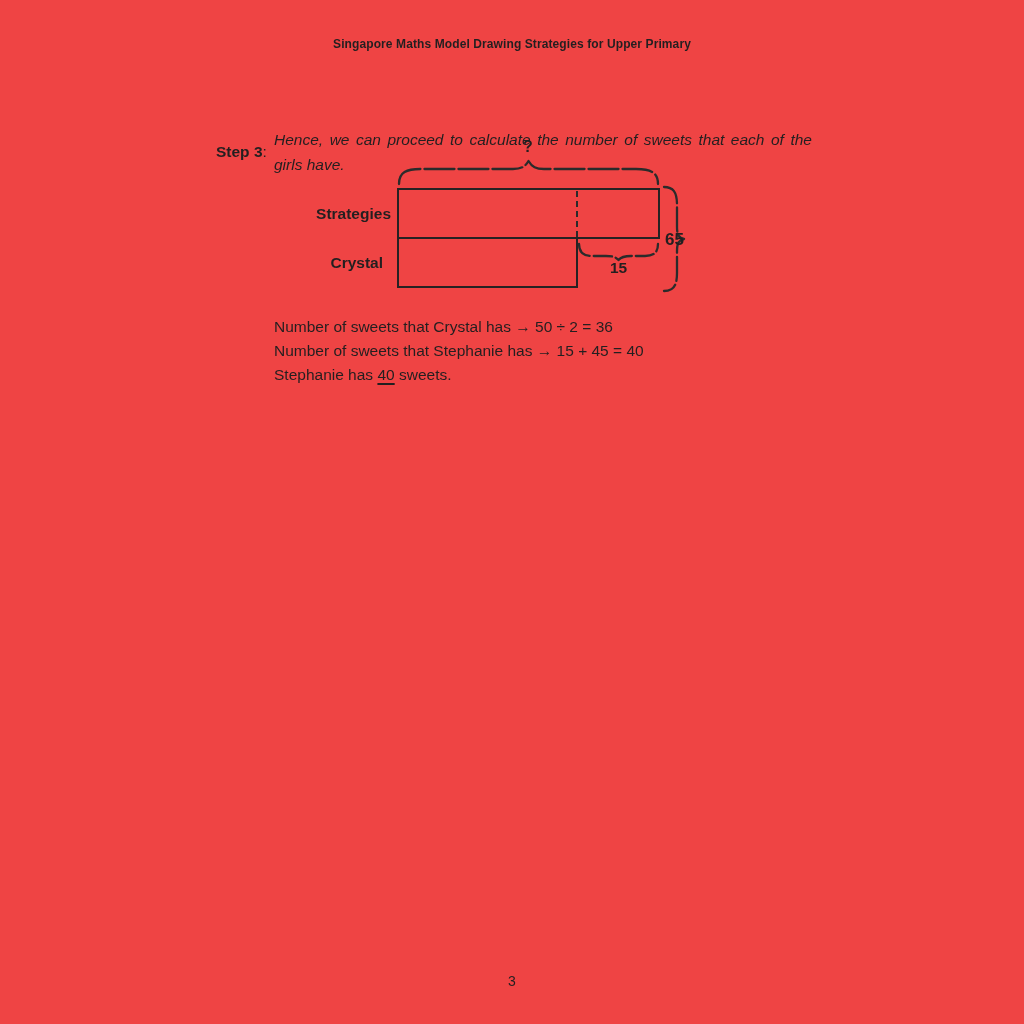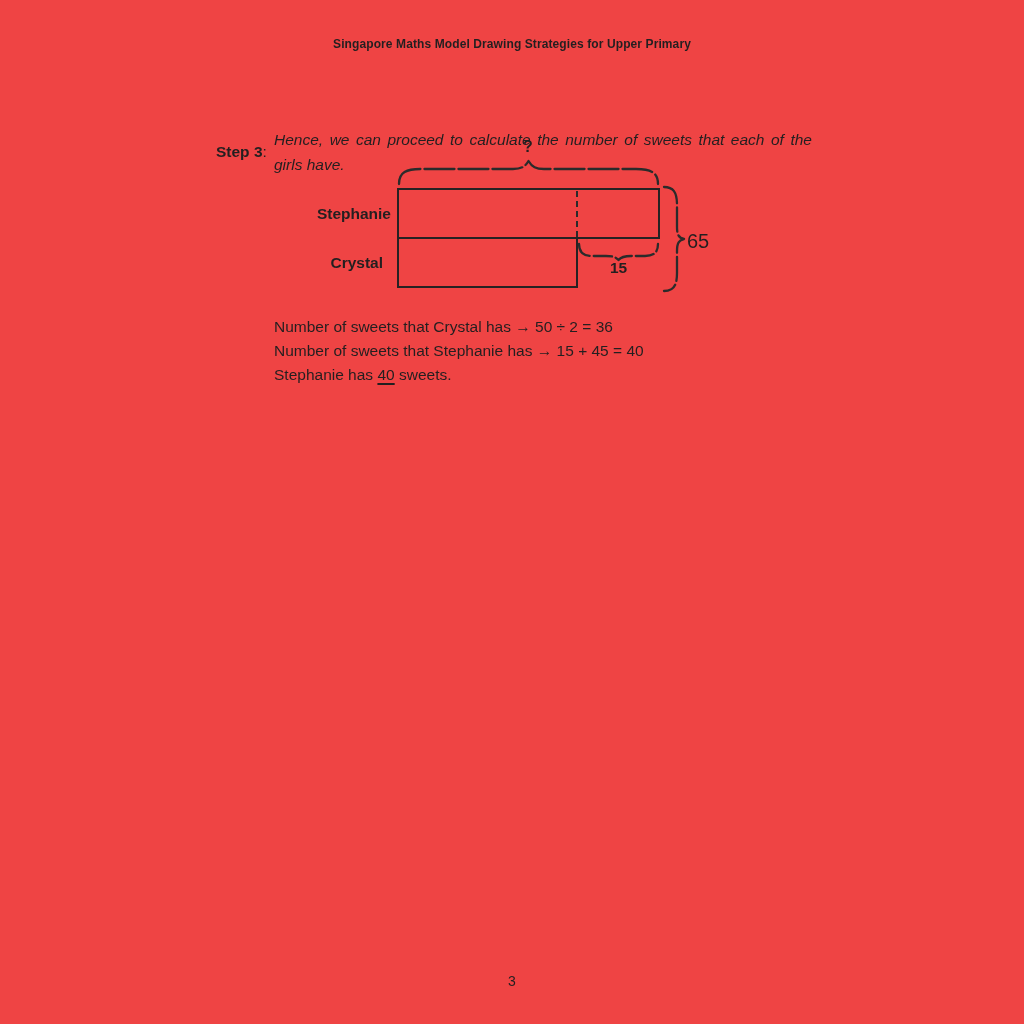--- a/index.html
+++ b/index.html
@@ -54,22 +54,22 @@
     position: absolute; display: flex; align-items: center; justify-content: flex-end;
     font-weight: bold; font-size: 15.5px;
   }
   .row-label-stephanie { left: 260px; top: 188px; width: 131px; height: 51px; }
   .row-label-crystal   { left: 261px; top: 237px; width: 122px; height: 51px; }
   .diff-label {
     position: absolute; left: 578px; top: 259px; width: 81px;
     text-align: center; font-weight: bold; font-size: 15.5px;
   }
   .sum-label {
-    position: absolute; left: 687px; top: 230px;
-    font-weight: normal; font-size: 20px;
+    position: absolute; left: 665px; top: 230px;
+    font-weight: bold; font-size: 17px;
   }
 
   
   .solution {
     position: absolute; left: 274px; top: 315px;
     font-size: 15.5px; line-height: 23.8px;
   }
   .underlined {
     text-decoration: underline;
     text-underline-offset: 3px;
@@ -101,21 +101,21 @@
     <svg class="brace-svg" style="left:397px; top:160px;" width="263" height="26" viewBox="0 0 263 26">
       <path class="brace-path" stroke-dasharray="30 4" d="M 2,24 C 2,12 10,9 24,9 L 116,9 C 124,9 128,7 131.5,1 C 135,7 139,9 147,9 L 239,9 C 253,9 261,12 261,24"></path>
     </svg>
 
     <div class="bar bar-stephanie"></div>
 
     <div class="bar bar-crystal"></div>
 
     <div class="dashed-divider"></div>
 
-    <div class="row-label row-label-stephanie">Stephanie</div>
+    <div class="row-label row-label-stephanie">Strategies</div>
     <div class="row-label row-label-crystal">Crystal</div>
 
     <svg class="brace-svg" style="left:578px; top:243px;" width="81" height="18" viewBox="0 0 81 18">
       <path class="brace-path" stroke-dasharray="18 4" d="M 1,1 C 1,10 6,13 14,13 L 28,13 C 34,13 38,14 40.5,17 C 43,14 47,13 53,13 L 67,13 C 75,13 80,10 80,1"></path>
     </svg>
     <div class="diff-label">15</div>
 
     <svg class="brace-svg" style="left:662px; top:185px;" width="24" height="108" viewBox="0 0 24 108">
       <path class="brace-path" stroke-dasharray="24 4" d="M 2,2 C 12,2 15,8 15,20 L 15,42 C 15,50 17,53 22,54 C 17,55 15,58 15,66 L 15,88 C 15,100 12,106 2,106"></path>
     </svg>

